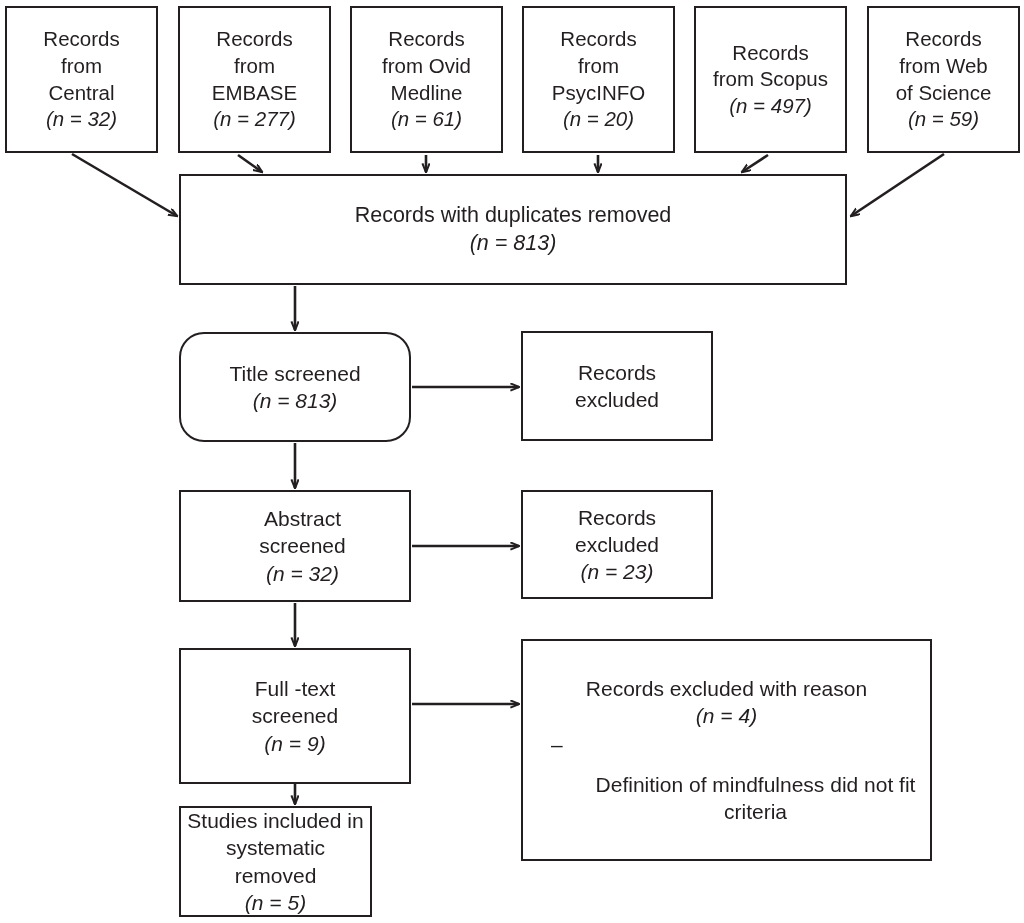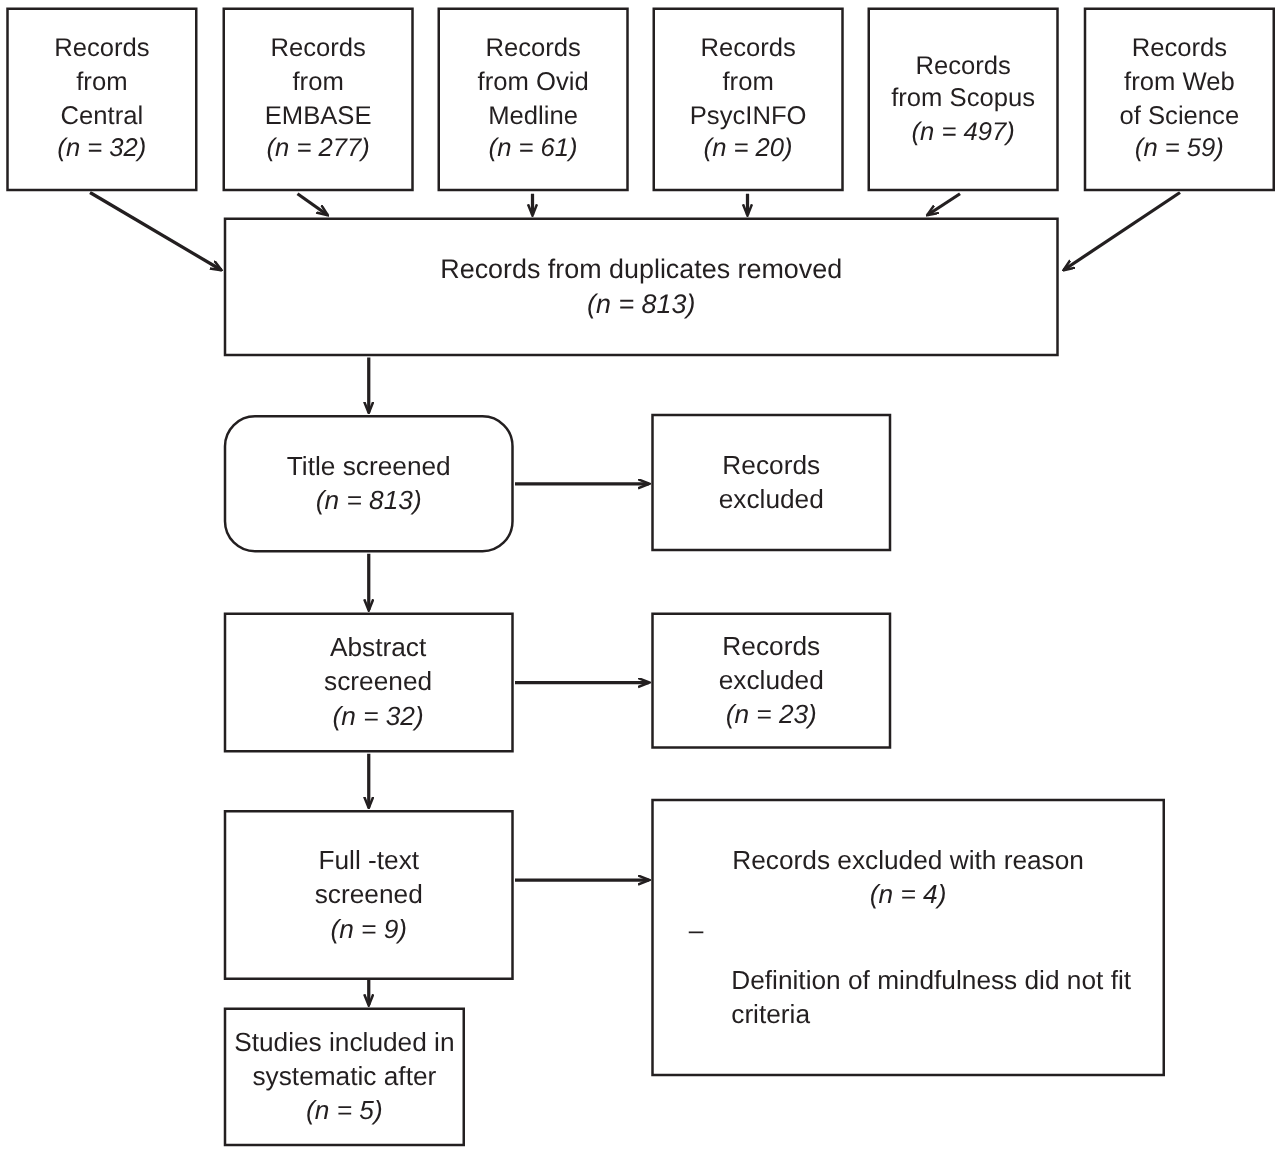--- a/index.html
+++ b/index.html
@@ -94,21 +94,21 @@
     box-sizing: border-box;
     margin-top: 1px;
   }
   .reason-dash {
     flex: 0 0 auto;
     width: 34px;
     text-align: left;
   }
   .reason-text {
     flex: 1 1 auto;
-    text-align: left;
+    text-align: center;
     margin-top: 40px;
   }
 </style>
 </head>
 <body>
 
 <div id="diagram">
 
   <svg class="svg-layer" viewBox="0 0 1024 923" xmlns="http://www.w3.org/2000/svg">
     <defs>
@@ -181,21 +181,21 @@
   </div>
 
   <div class="node src" id="src-wos">
     <span class="ln">Records</span>
     <span class="ln">from Web</span>
     <span class="ln">of Science</span>
     <span class="ln italic-n">(<i>n</i> = 59)</span>
   </div>
 
   <div class="node" id="dedup">
-    <span class="ln">Records from duplicates removed</span>
+    <span class="ln">Records with duplicates removed</span>
     <span class="ln italic-n">(<i>n</i> = 813)</span>
   </div>
 
   <div class="node" id="title-screened">
     <span class="ln">Title screened</span>
     <span class="ln italic-n">(<i>n</i> = 813)</span>
   </div>
 
   <div class="node" id="excluded-title">
     <span class="ln">Records</span>
@@ -226,17 +226,17 @@
       <span class="ln italic-n">(<i>n</i> = 4)</span>
       <div class="reason-bullet">
         <span class="reason-dash">–</span>
         <span class="reason-text">Definition of mindfulness did not fit criteria</span>
       </div>
     </div>
   </div>
 
   <div class="node" id="studies-included">
     <span class="ln">Studies included in</span>
-    <span class="ln">systematic after</span>
+    <span class="ln">systematic removed</span>
     <span class="ln italic-n">(<i>n</i> = 5)</span>
   </div>
 
 </div>
 
 </body></html>

